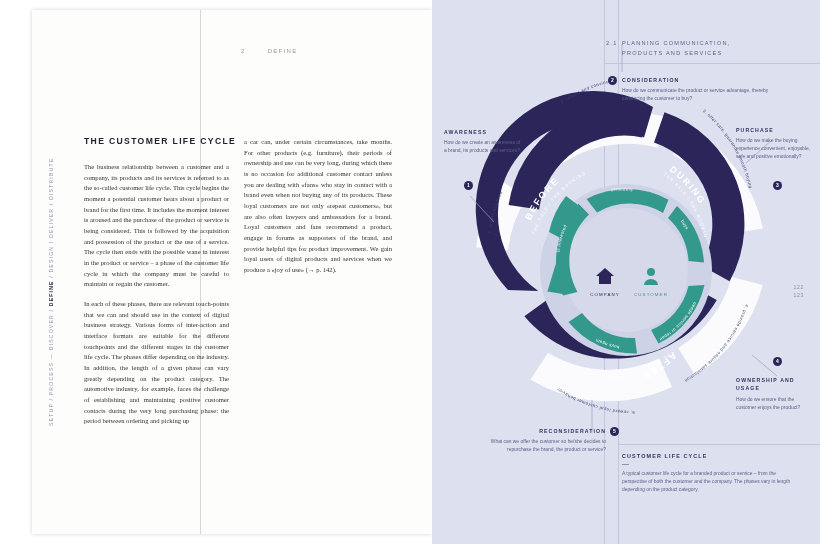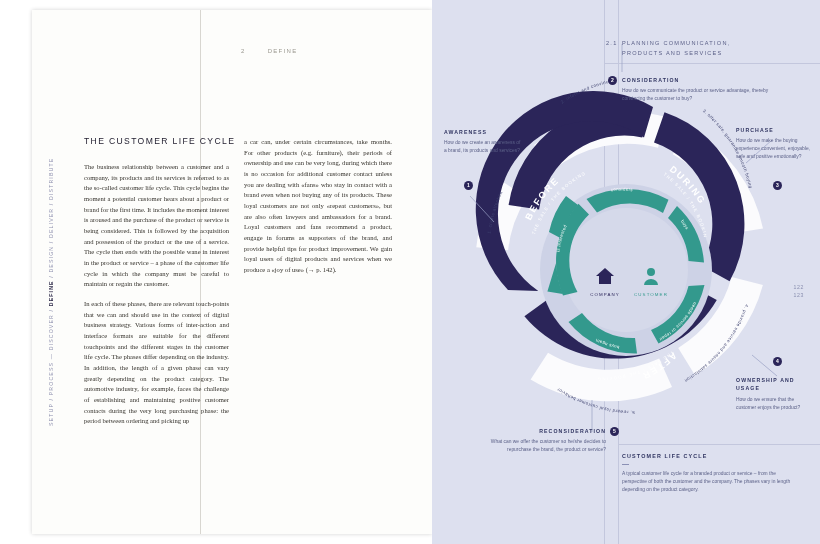--- a/index.html
+++ b/index.html
@@ -17,21 +17,21 @@
   .left-sidebar .vtext b{color:#2f2b4a;font-weight:700;}
 
   .folio{position:absolute;left:209px;top:38px;font-size:6px;letter-spacing:1.3px;color:#9a9890;}
   .folio .num{margin-right:22px;}
 
   .col{position:absolute;font-family:"Liberation Serif",serif;color:#35322c;font-size:6.6px;line-height:1.62;text-align:justify;}
   .col p{margin:0 0 9px 0;}
   .col-a{left:52px;top:152px;width:145px;}
   .col-b{left:212px;top:127px;width:148px;}
   .headline{position:absolute;left:52px;top:126px;width:160px;font-family:"Liberation Sans",sans-serif;
-       font-size:8.6px;font-weight:400;letter-spacing:1.35px;color:#242132;}
+       font-size:8.6px;font-weight:700;letter-spacing:1.35px;color:#242132;}
 
   
   .right-page{position:absolute;left:432px;top:0;width:388px;height:544px;background:#dde0ef;}
   .rule-v{position:absolute;top:0;width:1px;height:544px;background:#c3c7dd;}
   .rule-h{position:absolute;height:1px;background:#c3c7dd;}
 
   .sec-head{position:absolute;left:622px;top:38px;width:175px;font-size:5.6px;letter-spacing:1.25px;
        color:#5a5f87;line-height:1.85;}
   .sec-head .idx{position:absolute;left:-16px;top:0;}
 

